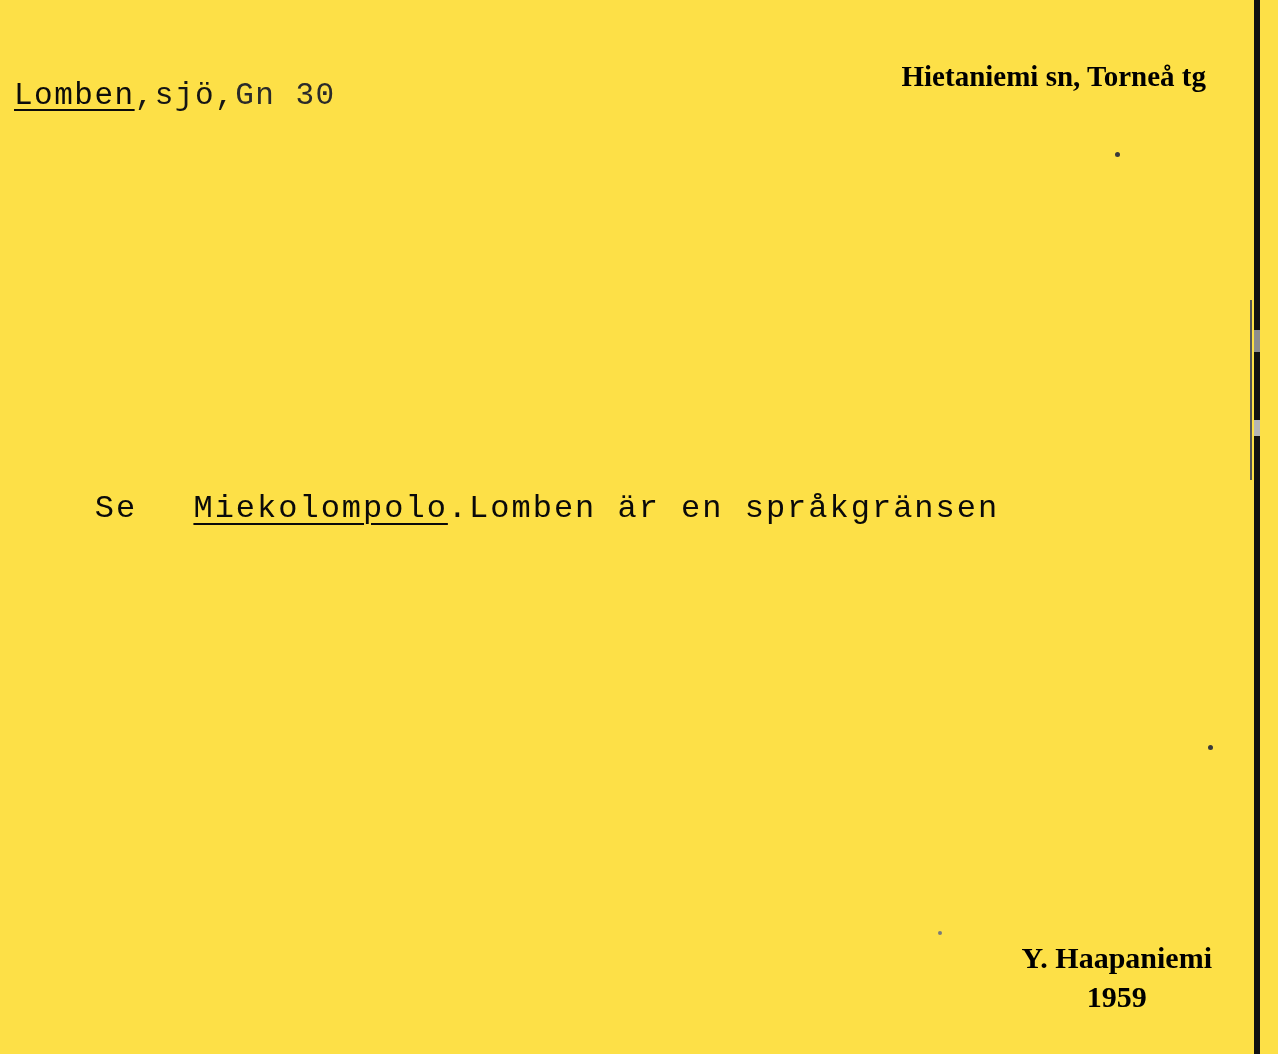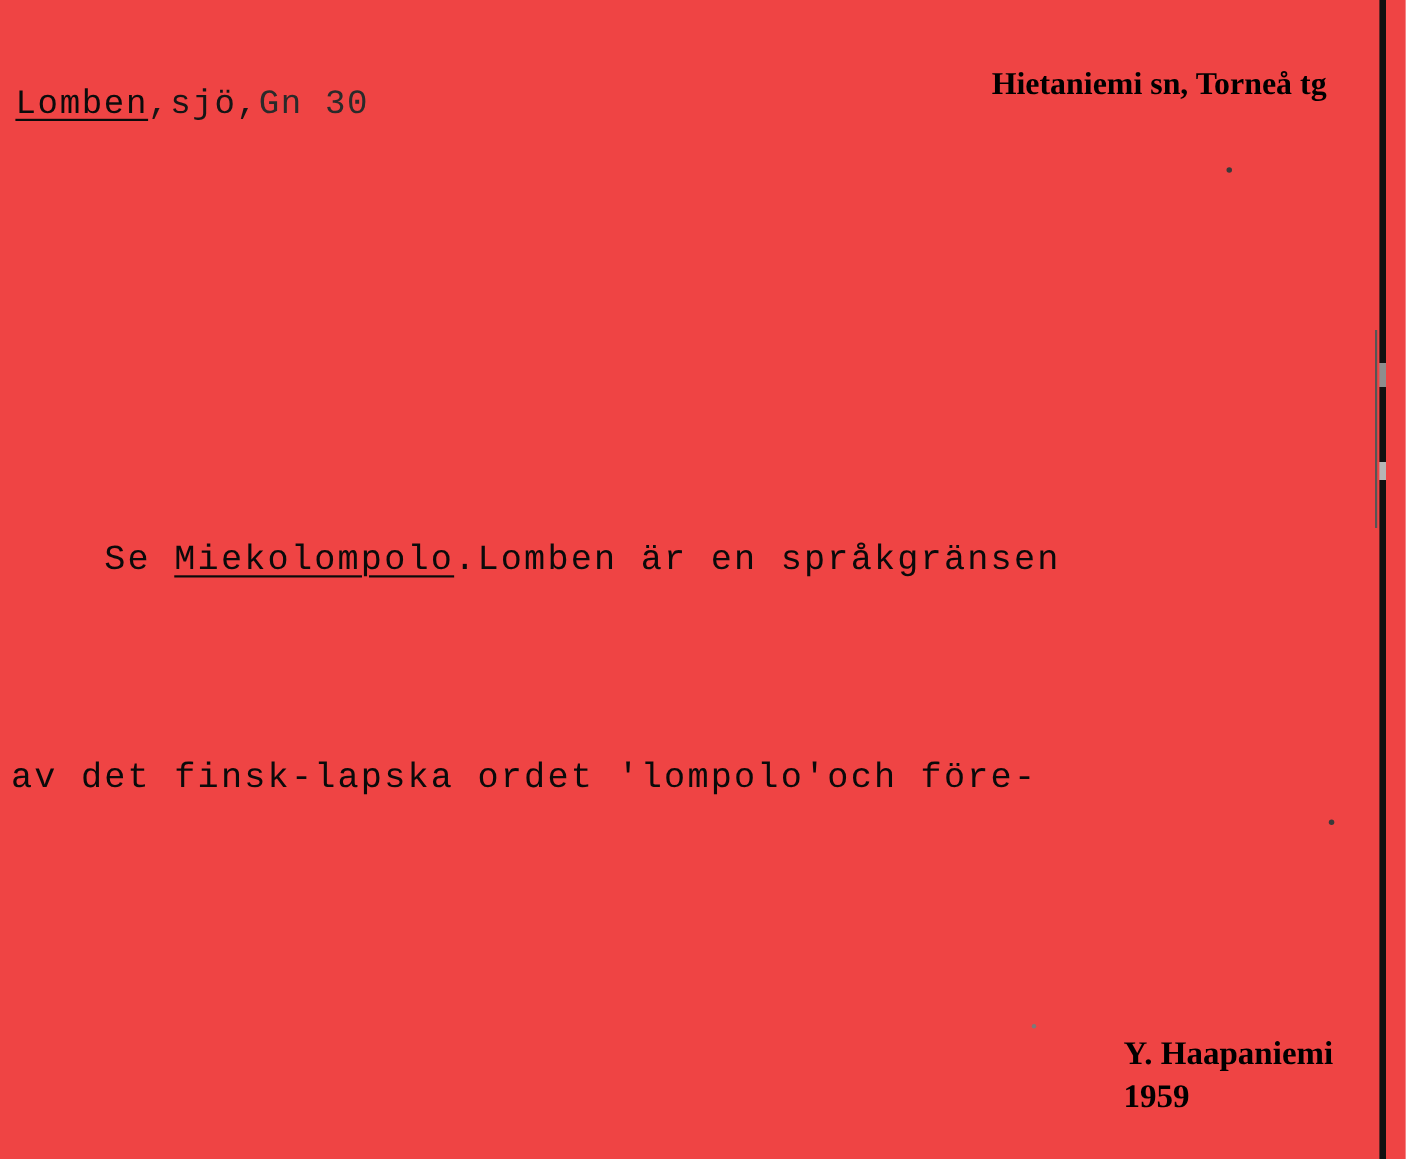--- a/index.html
+++ b/index.html
@@ -7,21 +7,21 @@
     padding: 0;
     background: #ffffff;
   }
   body {
     font-family: "Liberation Sans", sans-serif;
   }
   .card {
     position: relative;
     width: 1278px;
     height: 1054px;
-    background: #ef4444;
+    background: #fde047;
     overflow: hidden;
   }
 
   
   .edge-strip {
     position: absolute;
     top: 0;
     right: 18px;
     width: 6px;
     height: 1054px;
@@ -105,27 +105,29 @@
     line-height: 66px;
     letter-spacing: 2.0px;
     color: #0a0a0a;
     white-space: pre;
   }
   .body-text .ln { display: block; }
   .x-ref {
     text-decoration: underline;
     text-underline-offset: 6px;
     text-decoration-thickness: 2px;
+    margin-left: 35px;
   }
 
   
   .signature {
     position: absolute;
     right: 66px;
     bottom: 38px;
+    text-align: center;
     font-family: "Liberation Serif", serif;
     font-weight: bold;
     font-size: 30px;
     line-height: 1.3;
     color: #000;
   }
 </style>
 </head>
 <body>
 
@@ -139,21 +141,20 @@
   <div class="parish-block">
     <div class="line1">Hietaniemi sn, Torneå tg</div>
   </div>
 
   <div class="speck speck-a"></div>
   <div class="speck speck-b"></div>
   <div class="speck speck-c"></div>
 
   <div class="body-text">
     <span class="ln"><span>    Se </span><span class="x-ref">Miekolompolo</span><span>.Lomben är en språkgränsen</span></span>
-    <span class="ln">av det finsk-lapska ordet ′lompolo′och före-</span>
   </div>
 
   <div class="signature">
     <div>Y. Haapaniemi</div>
     <div>1959</div>
   </div>
 
 </div>
 
 </body></html>

